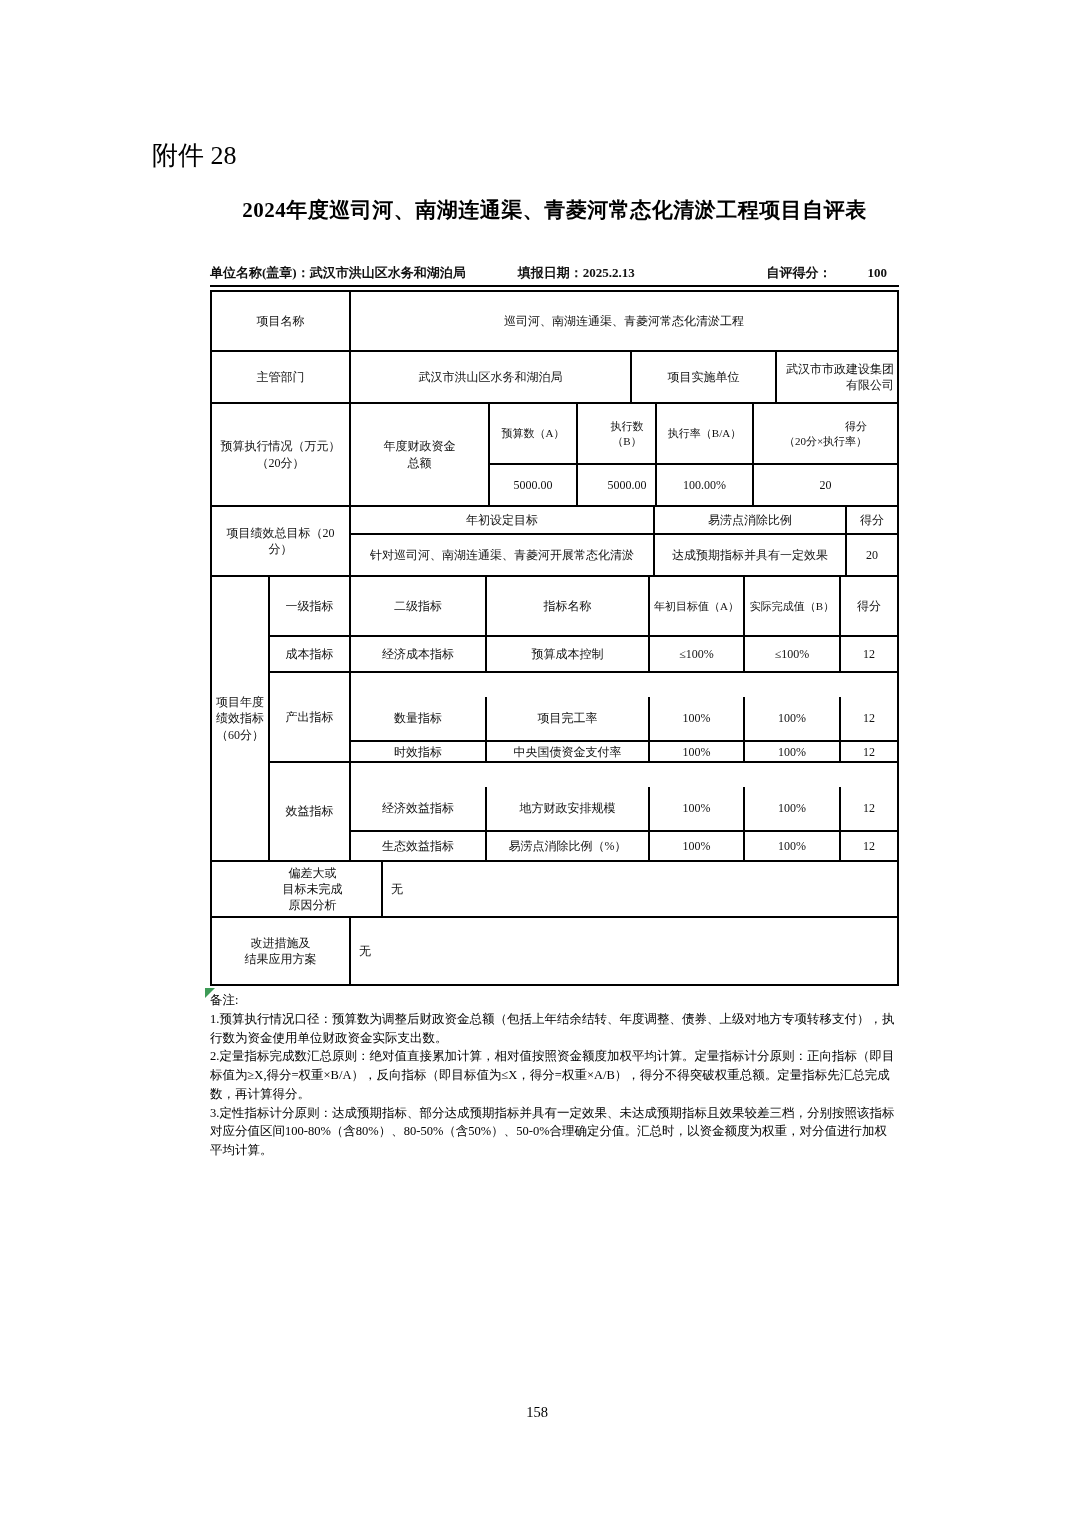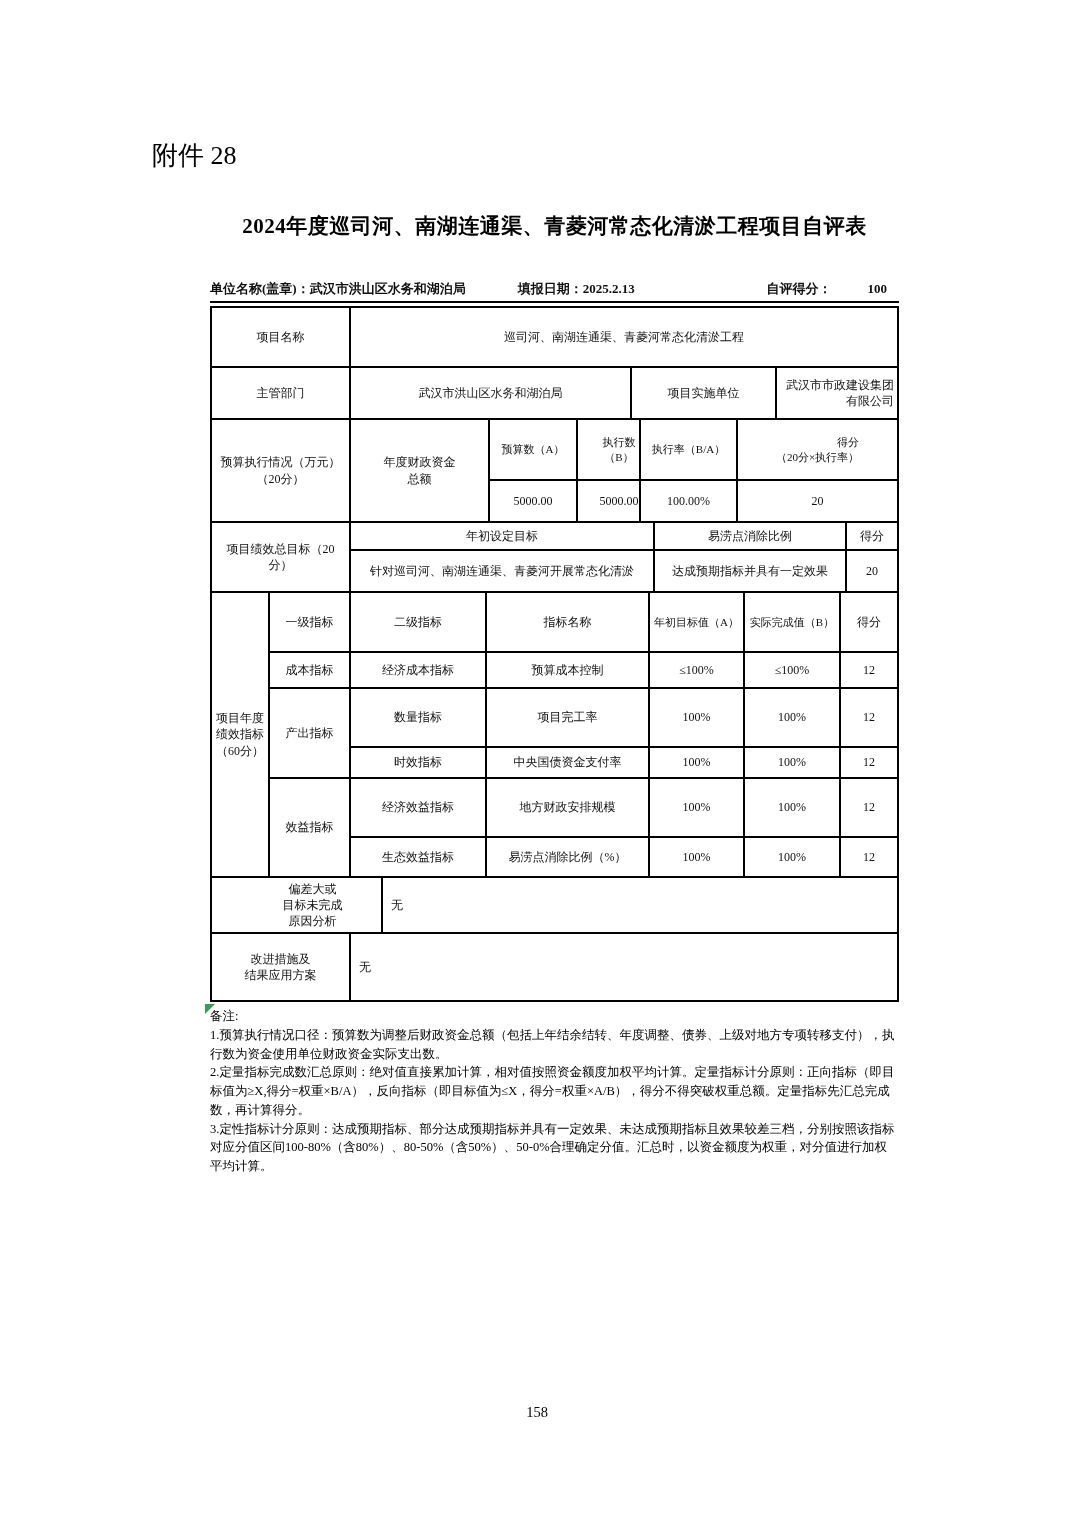--- a/index.html
+++ b/index.html
@@ -8,21 +8,21 @@
     width: 1074px; height: 1520px;
     position: relative;
     font-family: "Liberation Serif", serif;
     color: #111;
   }
   .attachment {
     position: absolute; left: 152px; top: 138px;
     font-size: 26px; color: #000;
   }
   .content {
-    position: absolute; left: 210px; top: 212px; width: 689px;
+    position: absolute; left: 210px; top: 196px; width: 689px;
   }
   .doc-title {
     text-align: center;
     font-size: 21px; font-weight: bold; letter-spacing: 0.5px;
     color: #000;
   }
   .meta-line {
     margin-top: 40px;
     display: flex; align-items: baseline;
     border-bottom: 2px solid #000;
@@ -59,42 +59,42 @@
   .pre { white-space: pre-line; }
   .sm { font-size: 11px; }
   .left { justify-content: flex-start; text-align: left; padding-left: 8px; }
   .grow { flex: 1; }
 
   
   .w139 { width: 139px; flex: none; }
   .w281 { width: 281px; flex: none; }
   .w145 { width: 145px; flex: none; }
   .w88  { width: 88px;  flex: none; }
-  .w79  { width: 63px;  flex: none; padding-left: 24px; }
+  .w79  { width: 79px;  flex: none; padding-left: 24px; }
   .w97  { width: 97px;  flex: none; }
   .w304 { width: 304px; flex: none; }
   .w192 { width: 192px; flex: none; }
   .w58  { width: 58px;  flex: none; }
   .w81  { width: 81px;  flex: none; }
   .w136 { width: 136px; flex: none; }
   .w163 { width: 163px; flex: none; }
   .w95  { width: 95px;  flex: none; }
   .w96  { width: 96px;  flex: none; }
 
   
   .h60  { height: 60px;  flex: none; }
   .h52  { height: 52px;  flex: none; }
   .h103 { height: 103px; flex: none; }
   .h61  { height: 61px;  flex: none; }
   .h70  { height: 70px;  flex: none; }
   .h28  { height: 28px;  flex: none; }
   .h285 { height: 285px; flex: none; }
   .h46  { height: 36px;  flex: none; }
   .h90  { height: 90px;  flex: none; }
-  .h45  { height: 59px;  flex: none; }
+  .h45  { height: 45px;  flex: none; margin-top: 24px; }
   .h72  { height: 56px;  flex: none; padding-left: 32px; }
   .h66  { height: 66px;  flex: none; }
 
   
   .notes {
     margin-top: 5px;
     position: relative;
     font-size: 12.5px;
     line-height: 1.5;
     color: #000;

